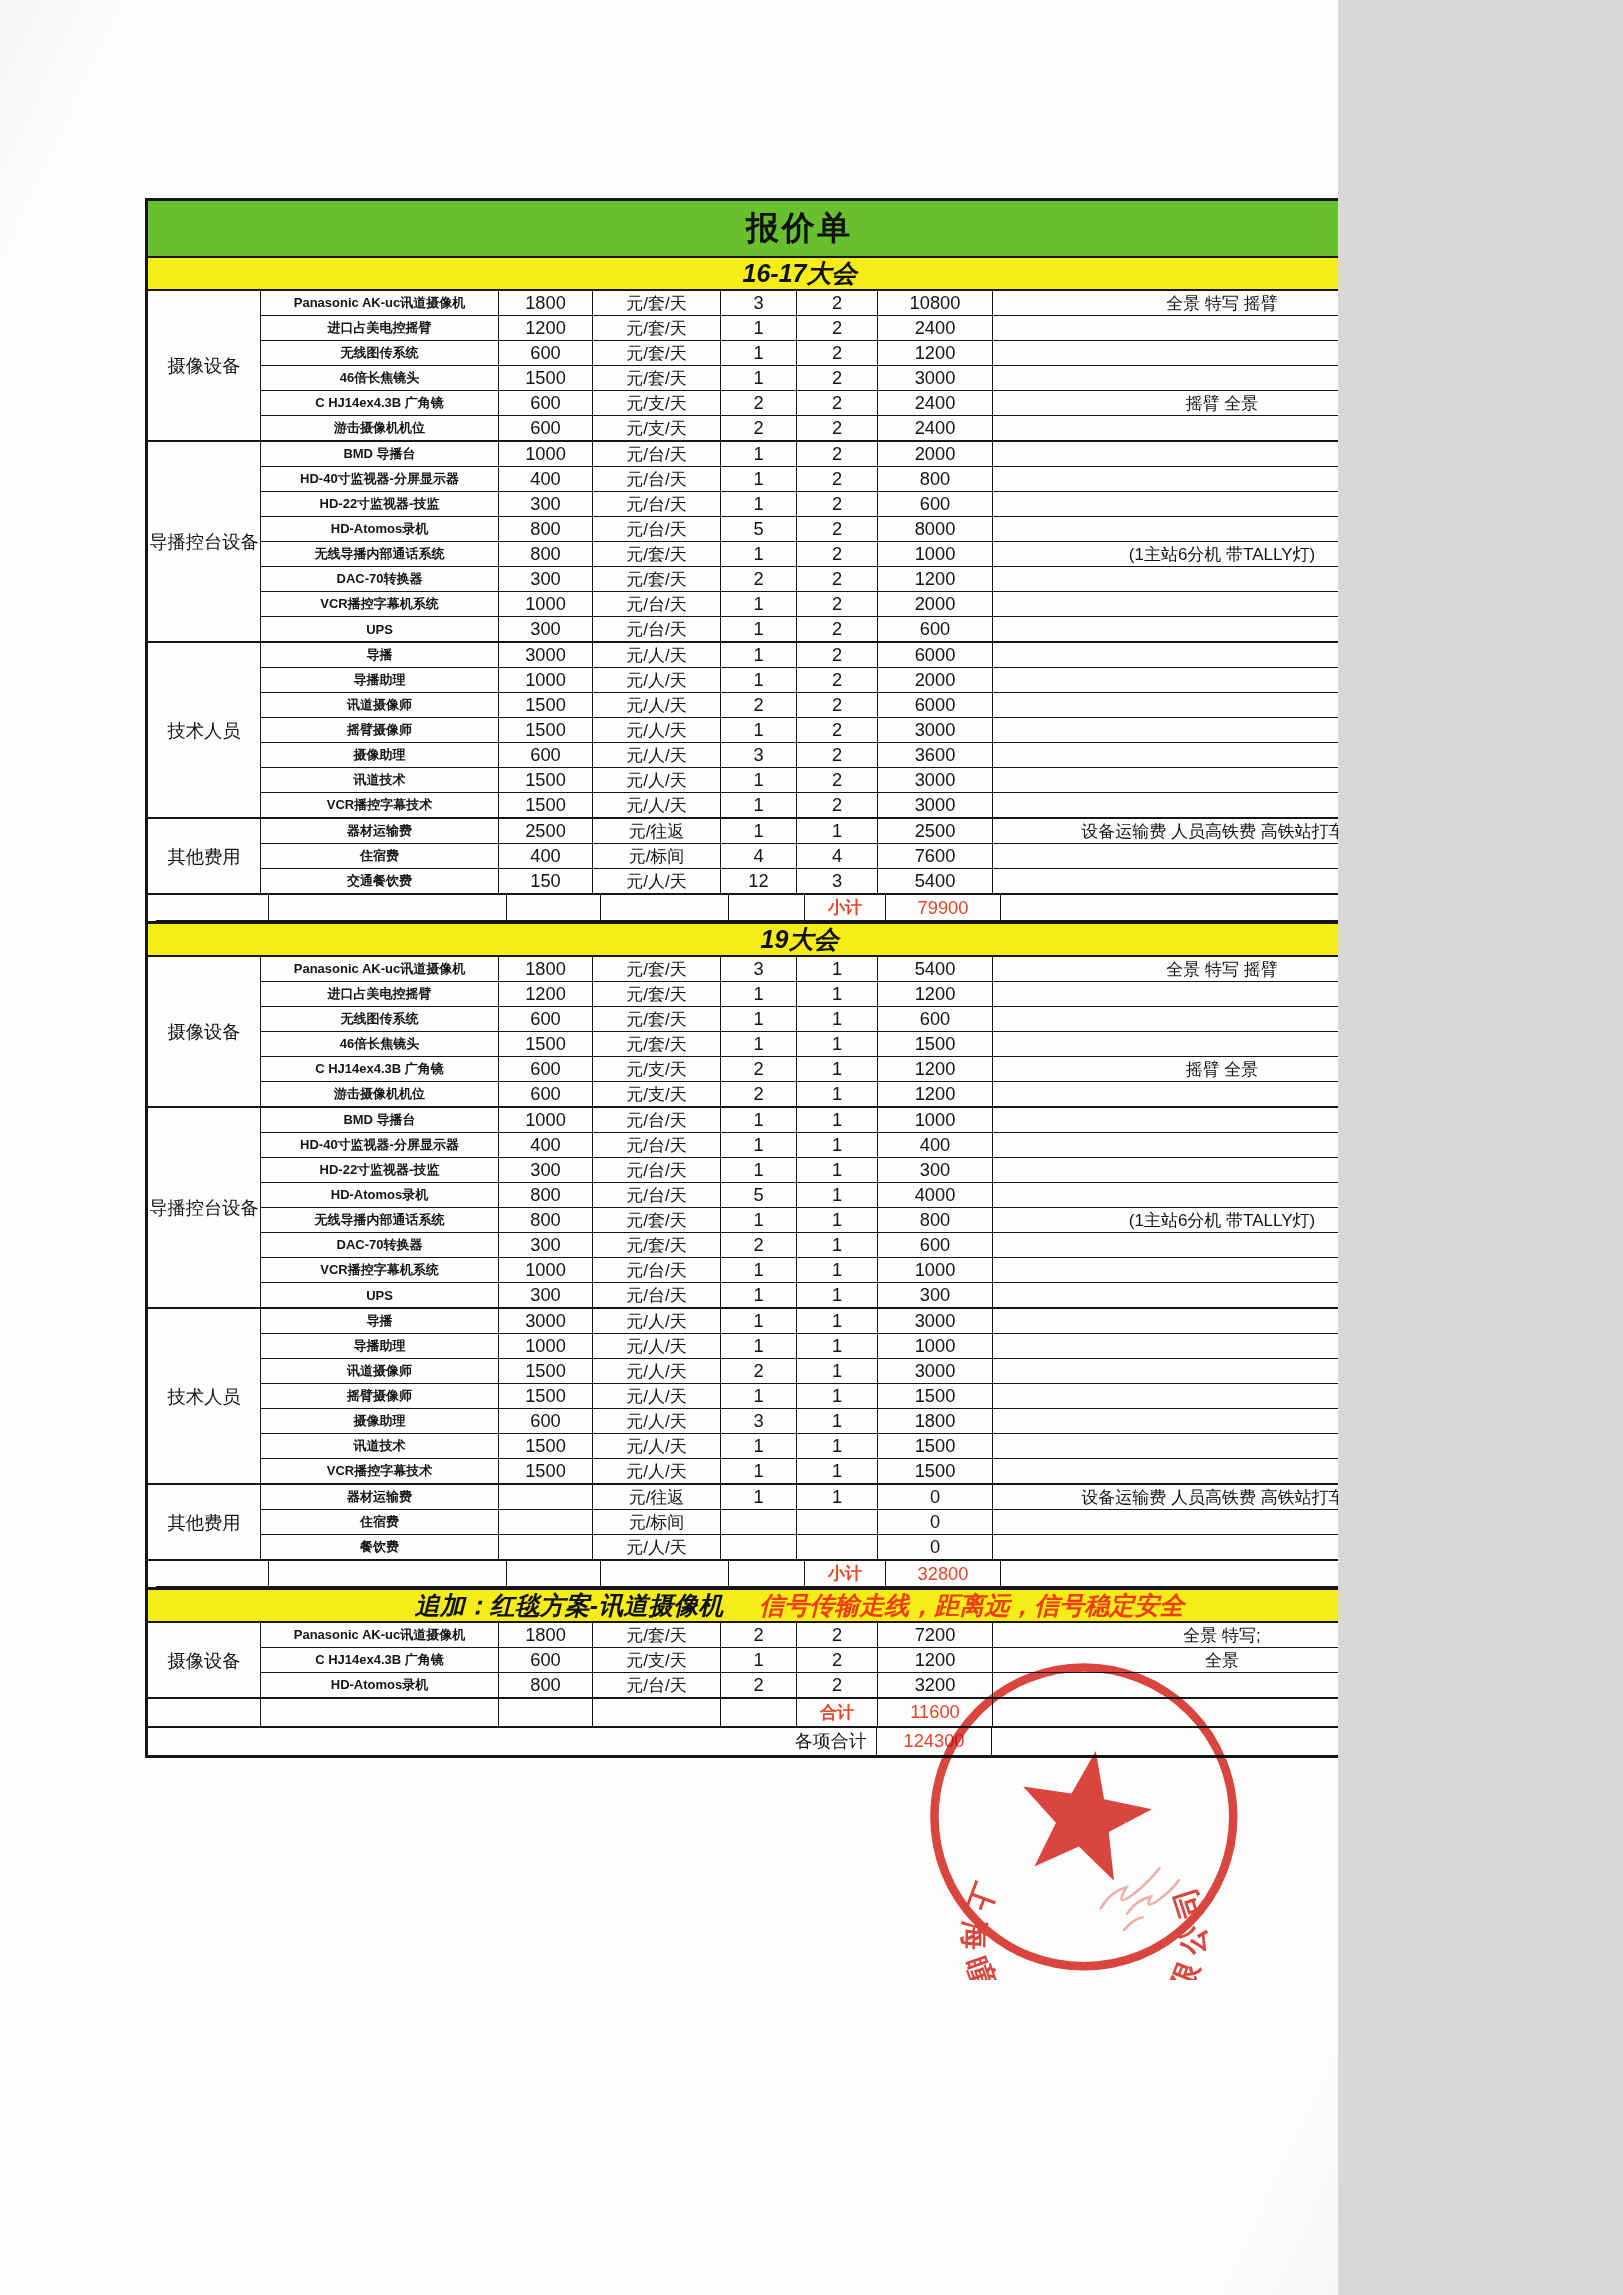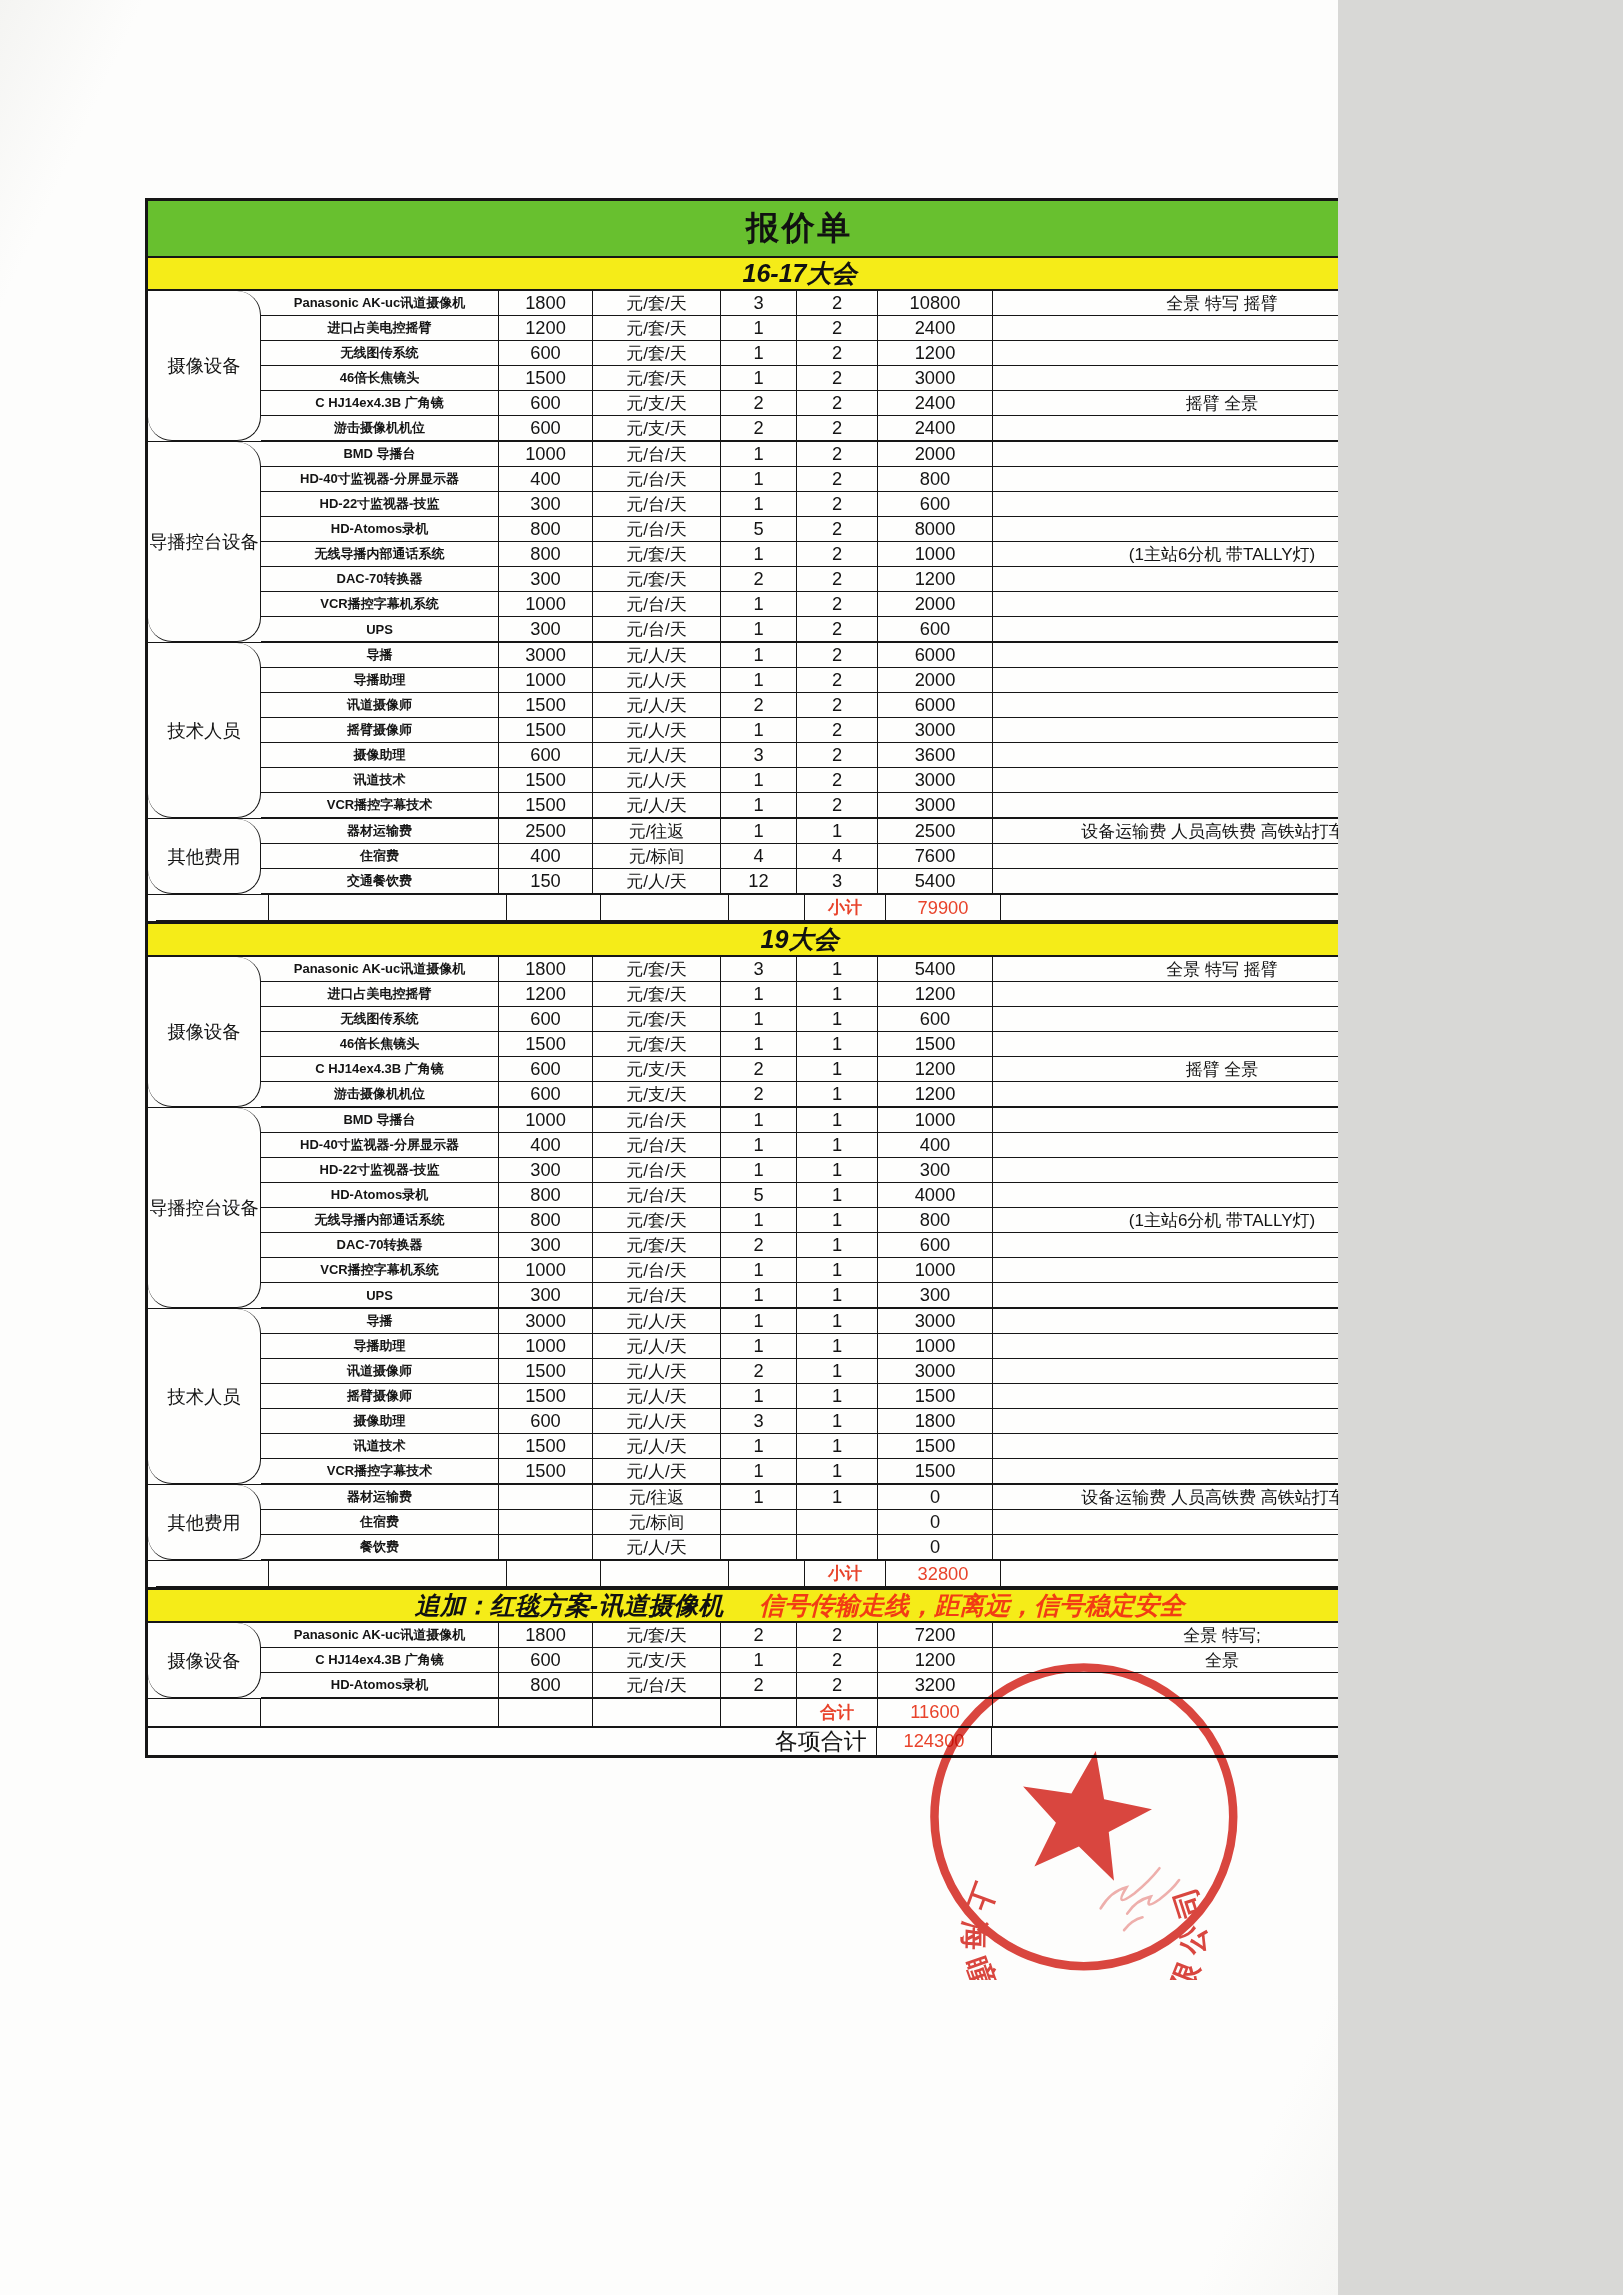--- a/index.html
+++ b/index.html
@@ -42,25 +42,25 @@
     display:flex;align-items:center;justify-content:center;
     border-right:1.3px solid var(--line-black);
     border-bottom:1.3px solid var(--line-black);
     box-sizing:border-box;
     font-size:17px;color:#141414;
     white-space:nowrap;overflow:hidden;
     background:transparent;
   }
   .cell.last{border-right:none;}
   .cell.num{font-size:18.3px;}
-  .cell.cat{font-size:18.3px;border-radius:24px;}
+  .cell.cat{font-size:18.3px;}
   .cell.item{font-size:13px;font-weight:bold;}
   .cell.red{color:var(--accent-red);}
   .cell.bold{font-weight:600;}
-  .cell.gtlabel{justify-content:flex-end;padding-right:9.2px;font-size:23px;}
+  .cell.gtlabel{justify-content:flex-end;padding-right:9.2px;font-size:18px;}
   .gtrow .cell{border-bottom:none;}
   .stamp{
     position:absolute;left:922px;top:1655px;width:325px;height:325px;
     mix-blend-mode:multiply;opacity:.92;
     pointer-events:none;
   }
 </style>
 </head>
 <body>
 

